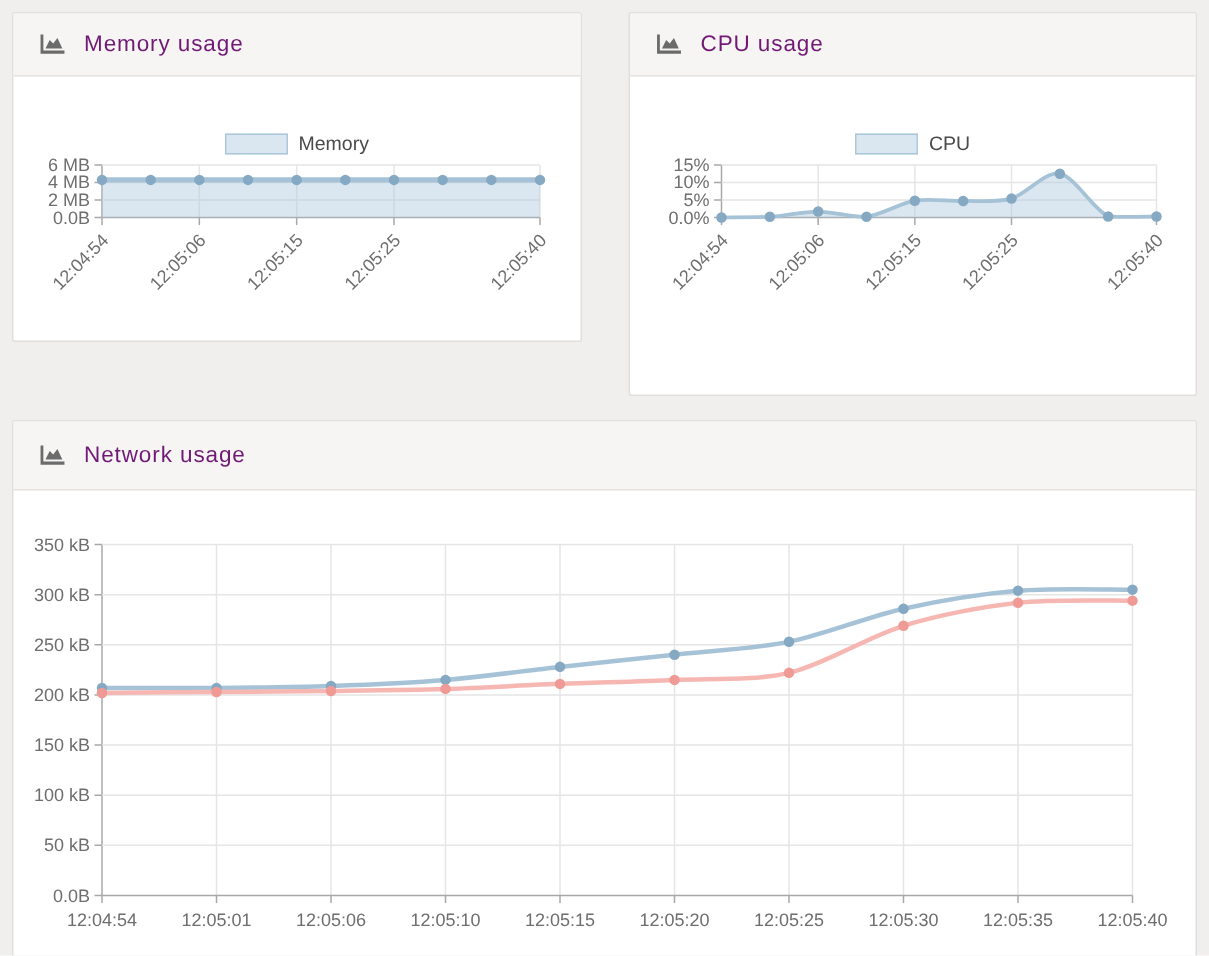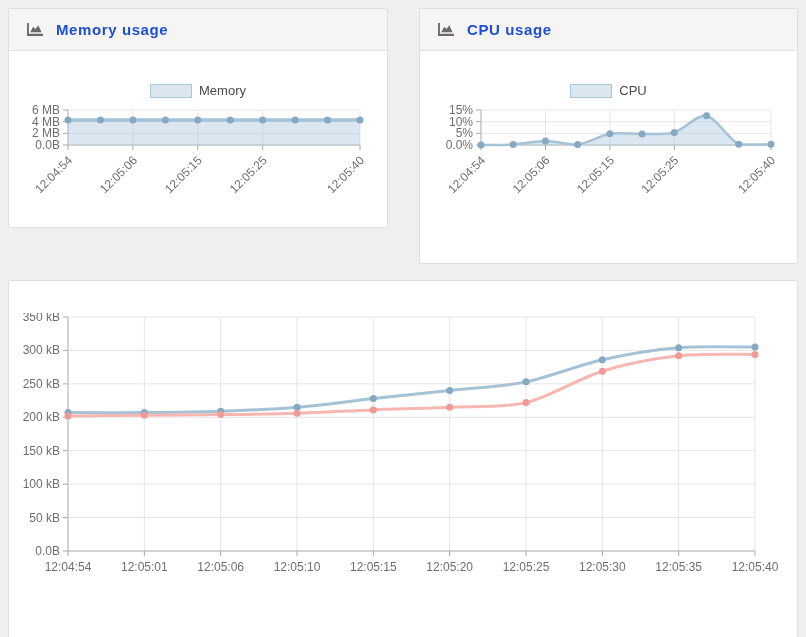--- a/index.html
+++ b/index.html
@@ -21,26 +21,26 @@
   .panel-half2{width:379px;height:256px;}
   .panel-full{width:790px;height:384px;}
   .panel-header{
     display:flex;align-items:center;gap:12px;
     height:41px;padding:0 17px;
     background:#f6f5f4;
     border-bottom:1px solid #e6e4e3;
   }
   .panel--network .panel-header{height:45px;}
   .panel-title{
-    font-size:15px;font-weight:700;color:#1d4ed8;letter-spacing:.6px;
+    font-size:15px;font-weight:400;color:#701a75;letter-spacing:.6px;
   }
   .chart-icon{flex:0 0 auto;}
   .panel-body{padding-top:32px;}
   .legend{
-    display:flex;justify-content:center;align-items:flex-start;
+    display:flex;justify-content:center;align-items:flex-end;
     gap:26px;height:20px;
   }
   .legend-entry{display:flex;align-items:center;gap:7px;}
   .swatch{width:42px;height:14px;border:1px solid #999;box-sizing:border-box;}
   .legend-label{font-size:13px;color:#4a4a4a;}
   svg.chart{display:block;}
   svg.chart text{font-family:"Liberation Sans",sans-serif;}
 </style>
 </head>
 <body>
@@ -163,20 +163,27 @@
             <circle cx="286.55555555555554" cy="12.833333333333332" r="3.5" fill="#85a9c3"></circle>
             <circle cx="318.77777777777777" cy="41.3" r="3.5" fill="#85a9c3"></circle>
             <circle cx="351" cy="41.3" r="3.5" fill="#85a9c3"></circle>
           </svg>
       </div>
     </section>
 
   </div>
 
   <section class="panel panel-full panel--network">
+    <header class="panel-header">
+      <svg class="chart-icon" viewBox="0 0 18 16" width="18" height="15">
+        <path d="M0.5 1 L2.5 1 L2.5 12.5 L17.5 12.5 L17.5 14.8 L0.5 14.8 Z" fill="#6b6b6b"></path>
+        <path d="M4 11 L7 5 L9.5 7.5 L12.5 3.5 L16 11 Z" fill="#6b6b6b"></path>
+      </svg>
+      <span class="panel-title">Network usage</span>
+    </header>
     <div class="panel-body">
       <svg class="chart" width="788" height="274" viewBox="0 0 788 274">
           <line x1="59" x2="59" y1="4" y2="238" stroke="#a8a8a8" stroke-width="1"></line>
           <line x1="59" x2="59" y1="238" y2="243" stroke="#a8a8a8" stroke-width="1"></line>
           <text x="59" y="258" text-anchor="middle" fill="#6e6e6e" font-size="12">12:04:54</text>
           <line x1="135.33333333333331" x2="135.33333333333331" y1="4" y2="238" stroke="#e5e5e5" stroke-width="1"></line>
           <line x1="135.33333333333331" x2="135.33333333333331" y1="238" y2="243" stroke="#a8a8a8" stroke-width="1"></line>
           <text x="135.33333333333331" y="258" text-anchor="middle" fill="#6e6e6e" font-size="12">12:05:01</text>
           <line x1="211.66666666666666" x2="211.66666666666666" y1="4" y2="238" stroke="#e5e5e5" stroke-width="1"></line>
           <line x1="211.66666666666666" x2="211.66666666666666" y1="238" y2="243" stroke="#a8a8a8" stroke-width="1"></line>

